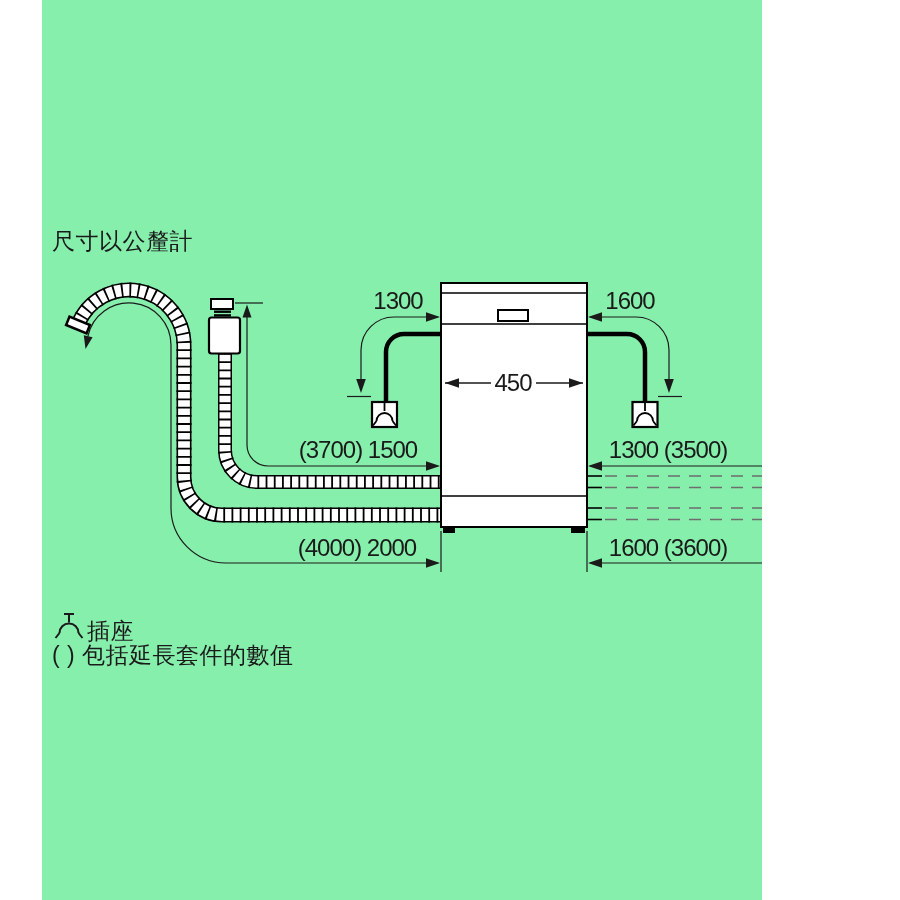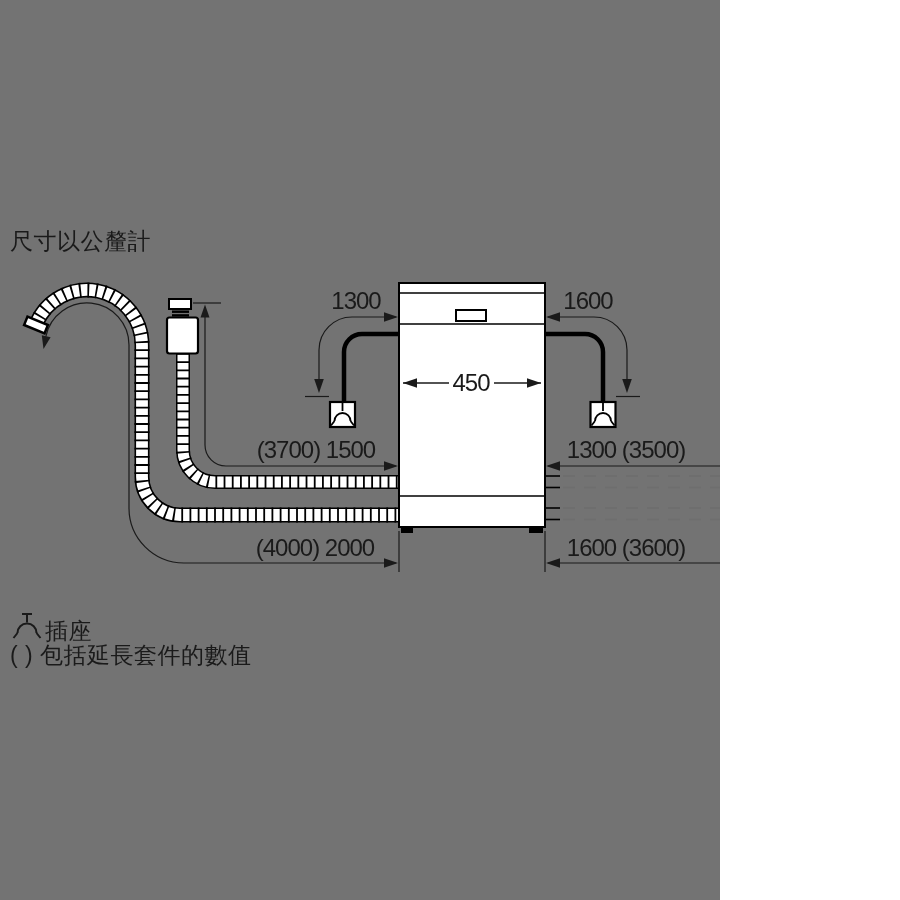--- a/index.html
+++ b/index.html
@@ -1,17 +1,17 @@
 <!DOCTYPE html>
 <html><head>
 <meta charset="utf-8">
 <style>
   html,body{margin:0;padding:0;background:#ffffff;}
-  .stage{position:relative;width:720px;height:900px;background:#737373;overflow:hidden;
-         font-family:"Liberation Sans", sans-serif;}
+  .stage{position:relative;width:720px;height:900px;background:#86efac;overflow:hidden;
+         font-family:"Liberation Sans", sans-serif;margin-left:42px;}
   svg{position:absolute;left:0;top:0;}
   text{fill:#1a1a1a;}
   .dim-label{font-size:24px;letter-spacing:-1px;}
   .cjk{font-size:23px;font-weight:500;letter-spacing:0.5px;}
 </style>
 </head>
 <body>
 
 <div class="stage">
 <svg width="900" height="900" viewBox="0 0 900 900">

